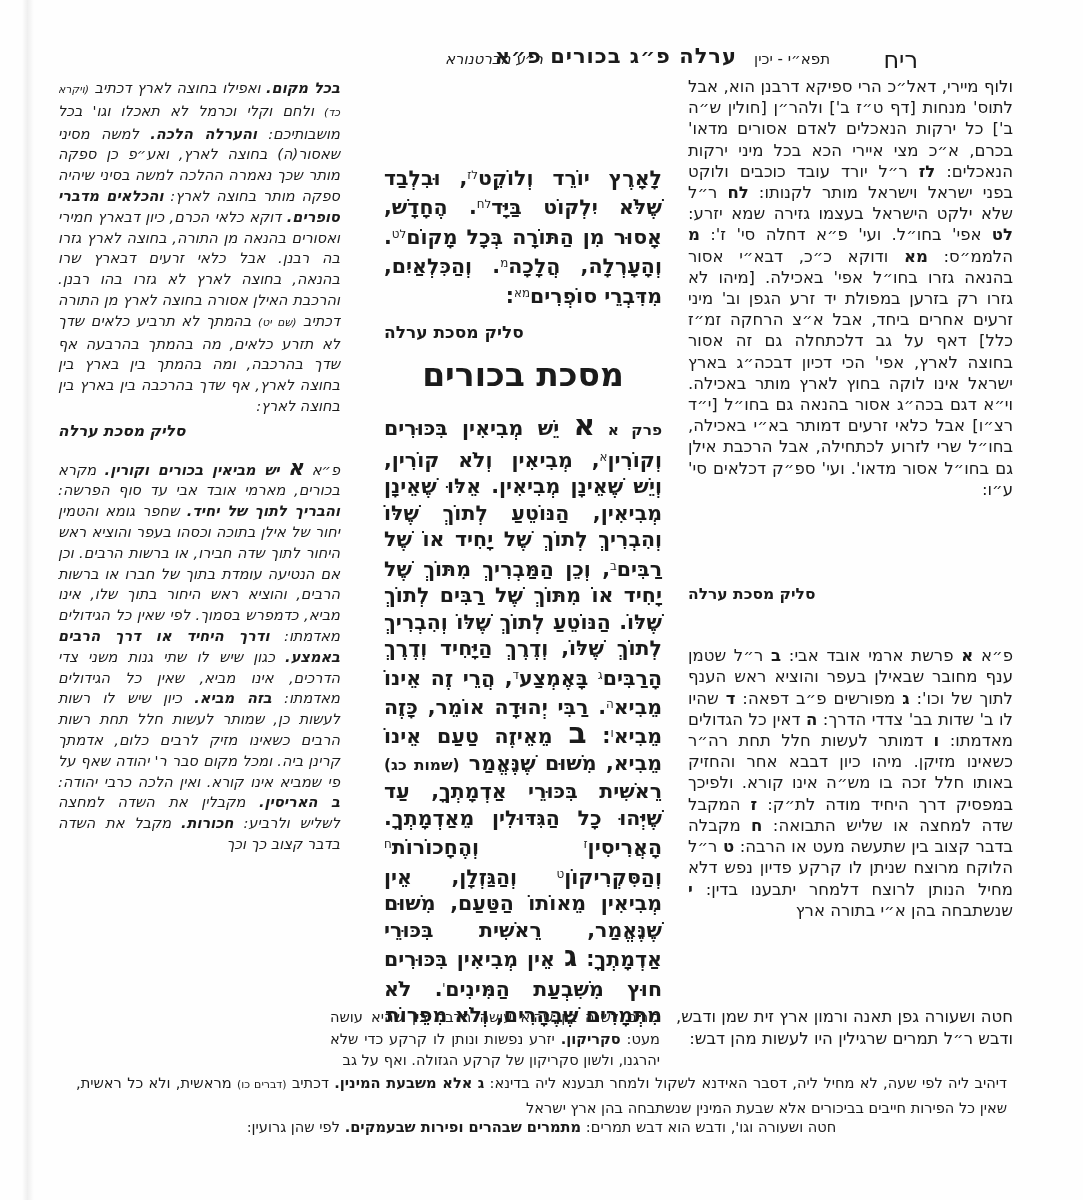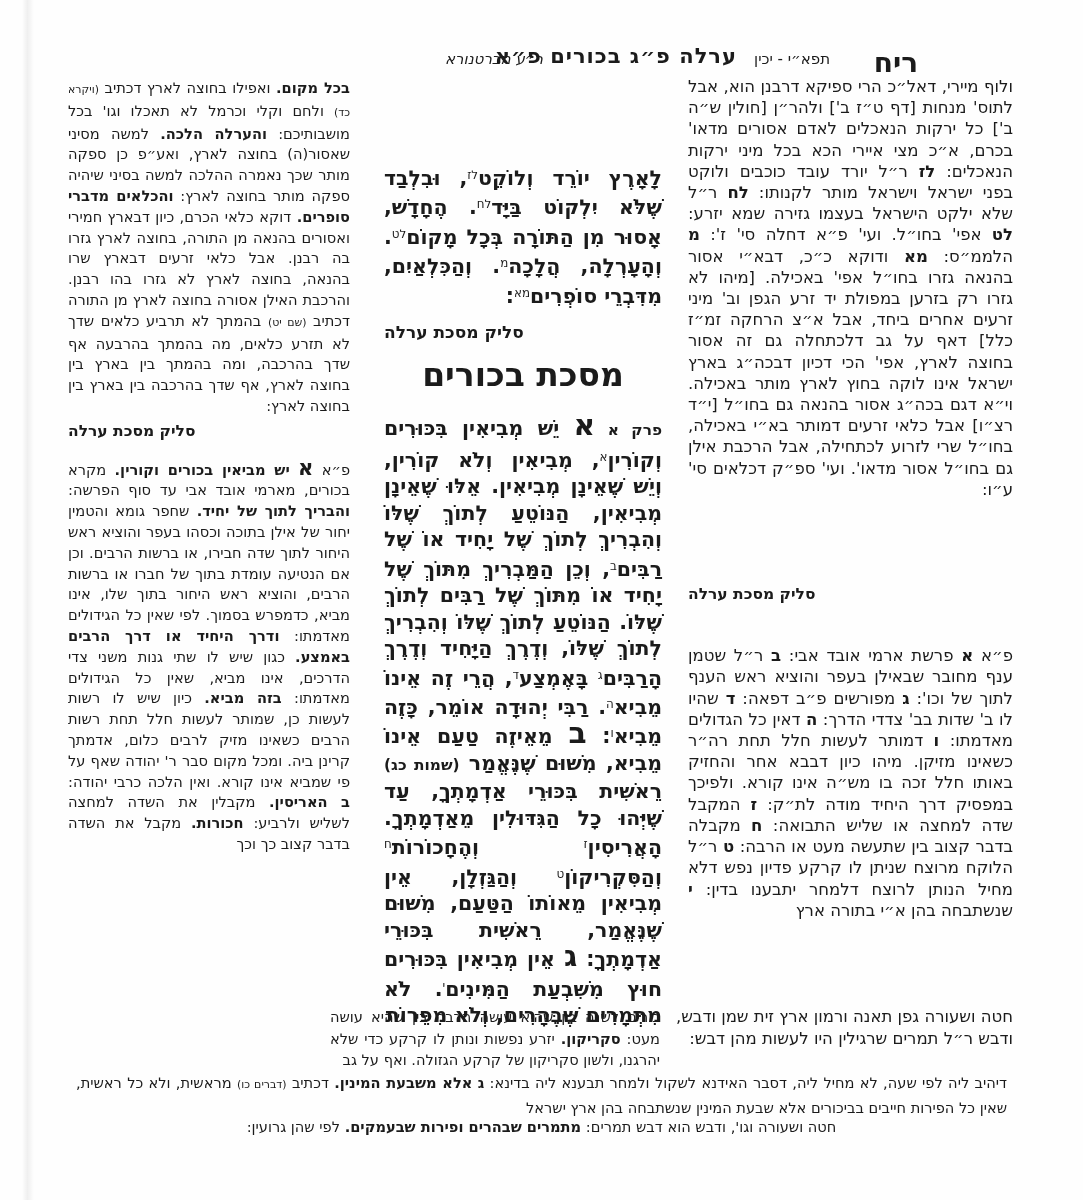--- a/index.html
+++ b/index.html
@@ -7,30 +7,30 @@
     width:1083px;height:1200px;position:relative;overflow:hidden;
     background:#ffffff;color:#1b1b1b;
     font-family:"DejaVu Sans",sans-serif;
     direction:rtl;
   }
   .page{position:absolute;inset:0;background:#fefefe;}
   .fold{position:absolute;left:22px;top:0;width:12px;height:100%;
         background:linear-gradient(90deg,rgba(0,0,0,0) 0%,rgba(0,0,0,0.06) 45%,rgba(0,0,0,0) 100%);}
   
   .hdr{position:absolute;top:46px;left:0;right:0;height:30px;}
-  .hdr .pgnum{position:absolute;right:165px;top:0;font-weight:bold;font-size:28px;}
+  .hdr .pgnum{position:absolute;right:165px;top:0;font-weight:normal;font-size:24px;}
   .hdr .ylabel{position:absolute;right:253px;top:4px;font-size:15px;}
   .hdr .title{position:absolute;right:346px;top:-2px;font-size:21px;font-weight:bold;letter-spacing:1px;}
   .hdr .blabel{position:absolute;right:540px;top:4px;font-size:15px;font-style:italic;}
   
   .col{position:absolute;text-align:justify;}
   #col-right{right:70px;top:76px;width:325px;font-size:16.5px;line-height:21.2px;}
   #col-right .sliq{margin-top:84px;}
   #col-right .part2{margin-top:40px;}
-  #col-left{left:68px;top:78px;width:282px;font-size:14.6px;line-height:20.8px;}
+  #col-left{left:58px;top:78px;width:282px;font-size:14.6px;line-height:20.8px;font-style:italic;}
   #col-left .sliq{margin-top:4px;}
   #col-left .part2{margin-top:16px;}
   #col-mid{right:421px;top:162px;width:278px;font-size:20.5px;line-height:26.5px;font-weight:bold;}
   #col-mid .sliq{font-size:17px;margin-top:10px;}
   .masechet-title{font-size:33px;font-weight:bold;text-align:center;margin:16px 0 24px 0;}
   .sliq{font-weight:bold;text-align:left;font-size:15.5px;}
   
   #yachin-overflow{position:absolute;right:70px;top:1006px;width:352px;font-size:16.5px;line-height:21.5px;text-align:right;}
   #bartenura-overflow{position:absolute;right:423px;top:1006px;width:330px;font-size:14.6px;line-height:21.5px;text-align:justify;}
   #bottom-lines{position:absolute;right:76px;left:76px;top:1072px;font-size:14.6px;line-height:22.5px;text-align:justify;}

